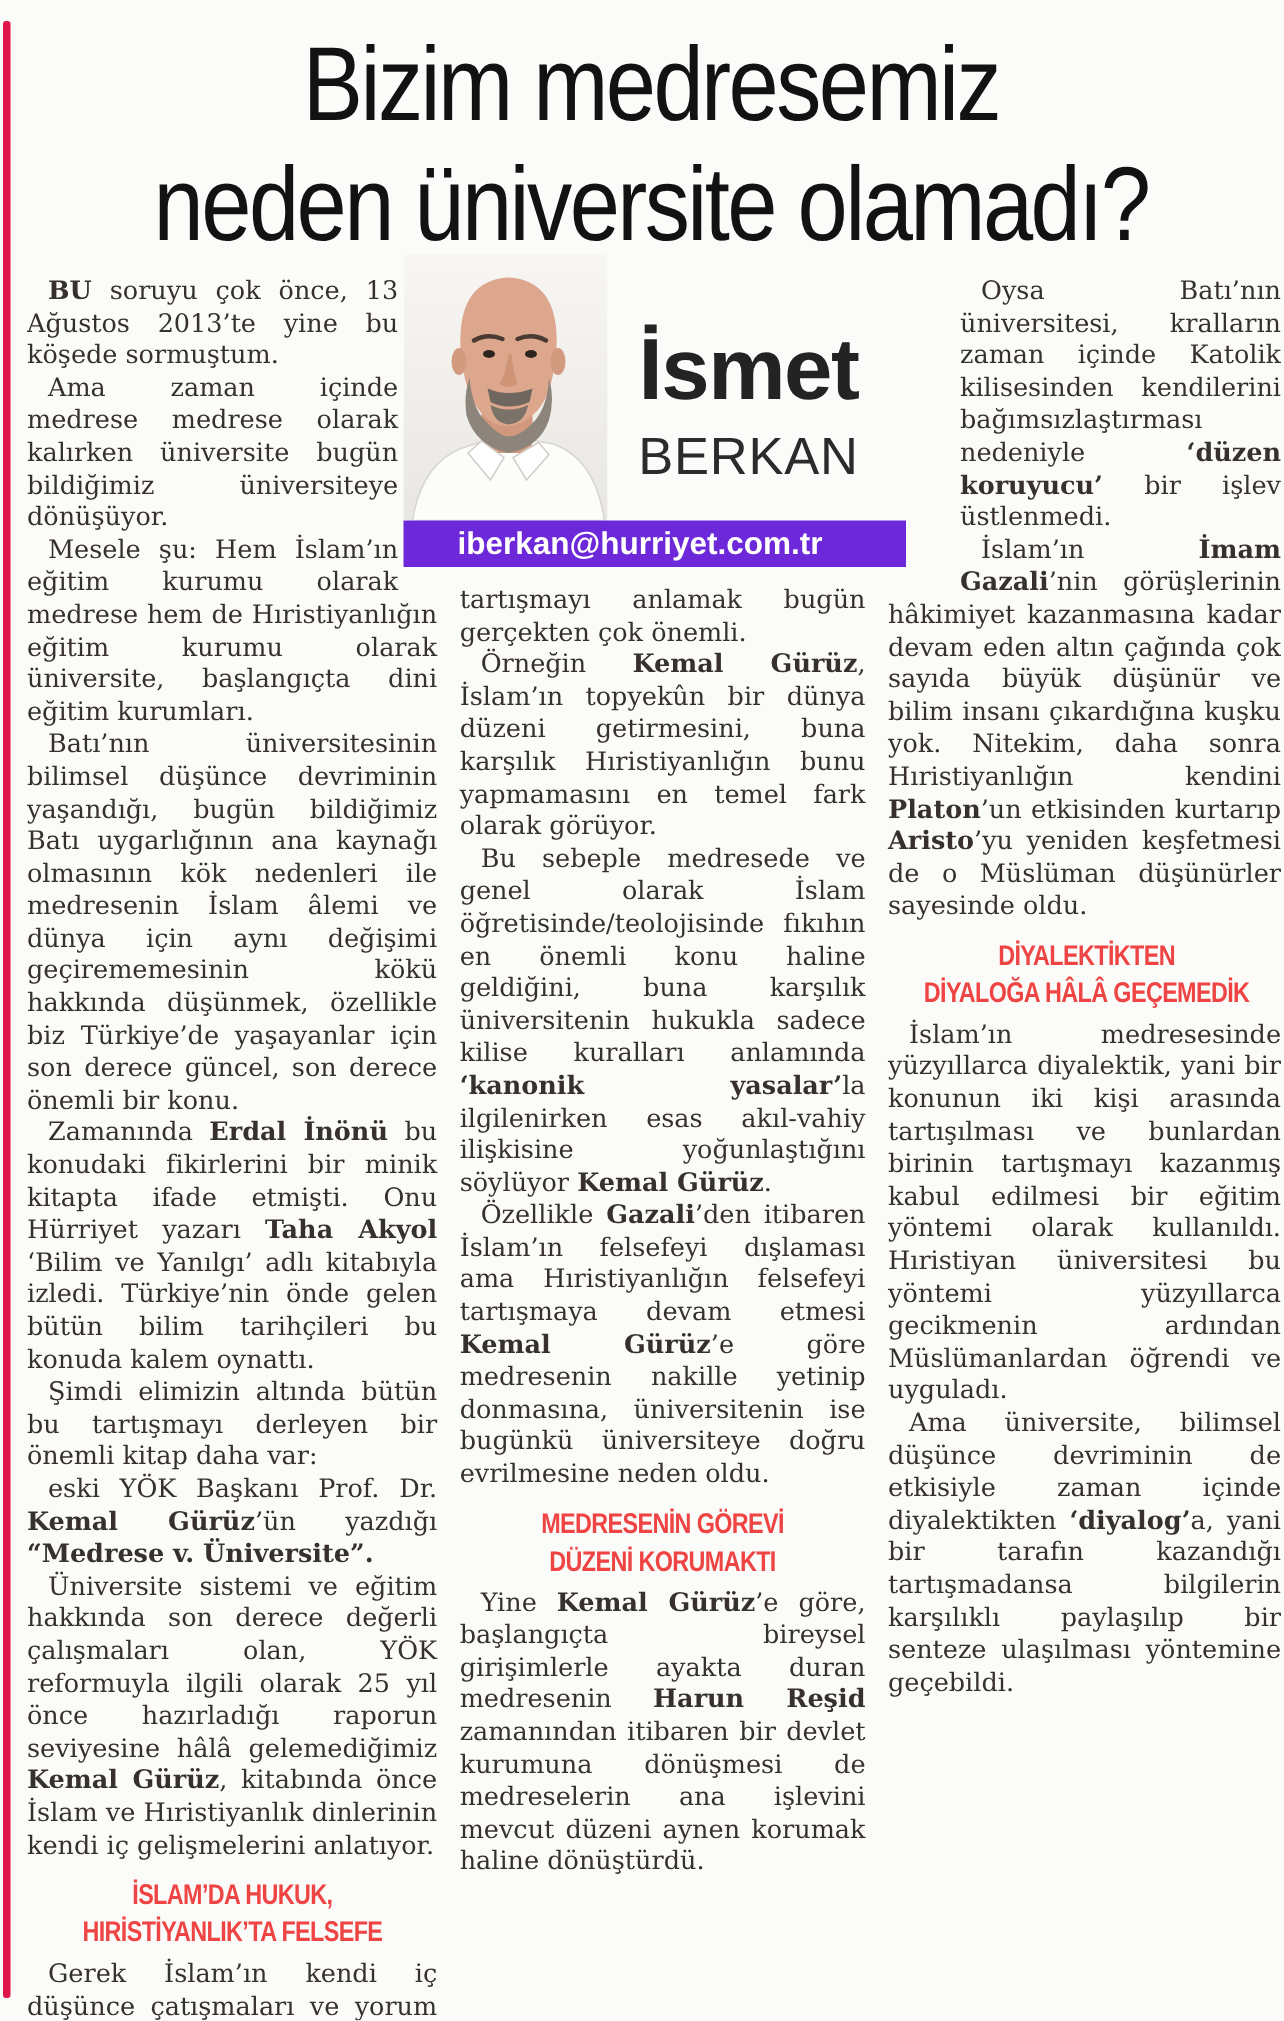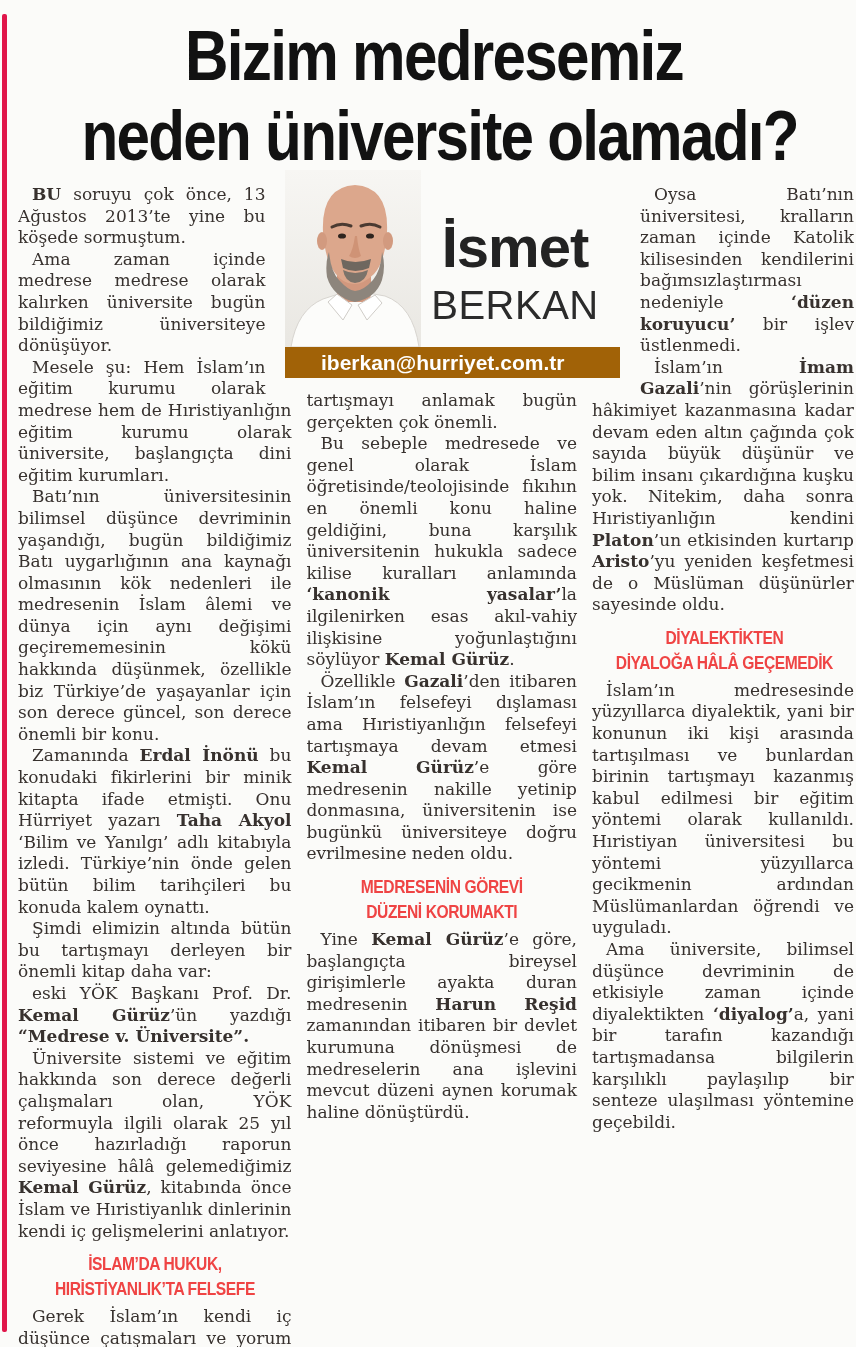--- a/index.html
+++ b/index.html
@@ -9,35 +9,35 @@
     font-family:"DejaVu Serif", serif;
   }
   
   .edge-bar{
     position:absolute;left:2px;top:14px;width:5px;height:1318px;
     background:#e0164a;border-radius:2px;
   }
   
   .headline{
     position:absolute;top:16px;left:24px;width:820px;text-align:center;
-    font-family:"Liberation Sans", sans-serif;font-weight:bold;color:#121212;
+    font-family:"Liberation Sans", sans-serif;font-weight:normal;color:#121212;
   }
   .hl-line{
     display:block;font-size:70px;line-height:80px;letter-spacing:-2px;
     transform:scaleX(0.86);transform-origin:50% 50%;white-space:nowrap;
   }
   
-  .author-block{position:absolute;left:285px;top:170px;width:335px;height:208px;}
+  .author-block{position:absolute;left:269px;top:170px;width:335px;height:208px;}
   .author-photo{position:absolute;left:0;top:0;width:136px;height:177px;display:block;}
   .author-name{
     position:absolute;left:122px;top:46px;width:216px;text-align:center;
     font-family:"Liberation Sans", sans-serif;color:#232323;white-space:nowrap;
   }
   .author-name .first{font-size:58px;font-weight:bold;letter-spacing:-1px;line-height:62px;}
-  .author-name .last{font-size:40px;font-weight:normal;letter-spacing:0.5px;line-height:54px;color:#2b2b2b;}
+  .author-name .last{font-size:35px;font-weight:normal;letter-spacing:0.5px;line-height:54px;color:#2b2b2b;}
   .email-banner{
     position:absolute;left:0;top:177px;width:335px;height:31px;
     background:#e31e25;color:#ffffff;box-sizing:border-box;padding-left:36px;
     font-family:"Liberation Sans", sans-serif;font-weight:bold;
     font-size:21px;line-height:31px;letter-spacing:0px;
   }
   
   .columns{
     position:absolute;left:18px;top:184px;width:836px;height:1163px;
     display:flex;gap:15px;overflow:hidden;
@@ -95,21 +95,21 @@
     <path d="M44 82 Q46 102 54 110 Q64 121 70 121 Q78 121 88 110 Q96 100 97 82 Q101 96 97 110 Q91 128 70 132 Q48 127 42 107 Q40 93 44 82 Z" fill="#8d857c"></path>
     <path d="M56 89 Q70 95 86 89 L84 98 Q70 104 58 98 Z" fill="#6f675f"></path>
     <path d="M58 100 Q70 106 83 100 Q81 112 70 113 Q60 112 58 100 Z" fill="#7b736a"></path>
     <path d="M52 124 L67 135 L58 150 L43 132 Z" fill="#ffffff" stroke="#d0cdc8" stroke-width="1"></path>
     <path d="M90 125 L73 135 L82 150 L97 133 Z" fill="#ffffff" stroke="#d0cdc8" stroke-width="1"></path>
   </svg>
   <div class="author-name">
     <div class="first">İsmet</div>
     <div class="last">BERKAN</div>
   </div>
-  <div class="email-banner" style="background: #a16207;">
+  <div class="email-banner" style="background: #6d28d9;">
     <span>iberkan@hurriyet.com.tr</span>
   </div>
 </div>
 
 <main class="columns">
   <div class="col" id="col-1">
     <div class="runaround-right"></div>
   <p><b>BU</b> soruyu çok önce, 13 Ağustos 2013’te yine bu köşede sormuştum.</p>
       <p>Ama zaman içinde medrese medrese olarak kalırken üniversite bugün bildiğimiz üniversiteye dönüşüyor.</p>
       <p>Mesele şu: Hem İslam’ın eğitim kurumu olarak medrese hem de Hıristiyanlığın eğitim kurumu olarak üniversite, başlangıçta dini eğitim kurumları.</p>
@@ -117,20 +117,21 @@
       <p>Zamanında <b>Erdal İnönü</b> bu konudaki fikirlerini bir minik kitapta ifade etmişti. Onu Hürriyet yazarı <b>Taha Akyol</b> ‘Bilim ve Yanılgı’ adlı kitabıyla izledi. Türkiye’nin önde gelen bütün bilim tarihçileri bu konuda kalem oynattı.</p>
       <p>Şimdi elimizin altında bütün bu tartışmayı derleyen bir önemli kitap daha var:</p>
       <p>eski YÖK Başkanı Prof. Dr. <b>Kemal Gürüz</b>’ün yazdığı <b>“Medrese v. Üniversite”.</b></p>
       <p>Üniversite sistemi ve eğitim hakkında son derece değerli çalışmaları olan, YÖK reformuyla ilgili olarak 25 yıl önce hazırladığı raporun seviyesine hâlâ gelemediğimiz <b>Kemal Gürüz</b>, kitabında önce İslam ve Hıristiyanlık dinlerinin kendi iç gelişmelerini anlatıyor.</p>
       <h2><span class="condense">İSLAM’DA HUKUK,<br>HIRİSTİYANLIK’TA FELSEFE</span></h2>
       <p>Gerek İslam’ın kendi iç düşünce çatışmaları ve yorum akımlarını iyi bilmek, gerekse Hıristiyanlığın kendi iç düşünce ve yorum akımlarını bilmek bu</p>
     </div>
   <div class="col" id="col-2">
     <div class="author-spacer"></div>
   <p class="flush">tartışmayı anlamak bugün gerçekten çok önemli.</p>
+      <p>Örneğin <b>Kemal Gürüz</b>, İslam’ın topyekûn bir dünya düzeni getirmesini, buna karşılık Hıristiyanlığın bunu yapmamasını en temel fark olarak görüyor.</p>
       <p>Bu sebeple medresede ve genel olarak İslam öğretisinde/teolojisinde fıkıhın en önemli konu haline geldiğini, buna karşılık üniversitenin hukukla sadece kilise kuralları anlamında <b>‘kanonik yasalar’</b>la ilgilenirken esas akıl-vahiy ilişkisine yoğunlaştığını söylüyor <b>Kemal Gürüz</b>.</p>
       <p>Özellikle <b>Gazali</b>’den itibaren İslam’ın felsefeyi dışlaması ama Hıristiyanlığın felsefeyi tartışmaya devam etmesi <b>Kemal Gürüz</b>’e göre medresenin nakille yetinip donmasına, üniversitenin ise bugünkü üniversiteye doğru evrilmesine neden oldu.</p>
       <h2><span class="condense">MEDRESENİN GÖREVİ<br>DÜZENİ KORUMAKTI</span></h2>
       <p>Yine <b>Kemal Gürüz</b>’e göre, başlangıçta bireysel girişimlerle ayakta duran medresenin <b>Harun Reşid</b> zamanından itibaren bir devlet kurumuna dönüşmesi de medreselerin ana işlevini mevcut düzeni aynen korumak haline dönüştürdü.</p>
     </div>
   <div class="col" id="col-3">
     <div class="runaround-left"></div>
       <p>Oysa Batı’nın üniversitesi, kralların zaman içinde Katolik kilisesinden kendilerini bağımsızlaştırması nedeniyle <b>‘düzen koruyucu’</b> bir işlev üstlenmedi.</p>
       <p>İslam’ın <b>İmam Gazali</b>’nin görüşlerinin hâkimiyet kazanmasına kadar devam eden altın çağında çok sayıda büyük düşünür ve bilim insanı çıkardığına kuşku yok. Nitekim, daha sonra Hıristiyanlığın kendini <b>Platon</b>’un etkisinden kurtarıp <b>Aristo</b>’yu yeniden keşfetmesi de o Müslüman düşünürler sayesinde oldu.</p>
       <h2><span class="condense">DİYALEKTİKTEN<br>DİYALOĞA HÂLÂ GEÇEMEDİK</span></h2>

